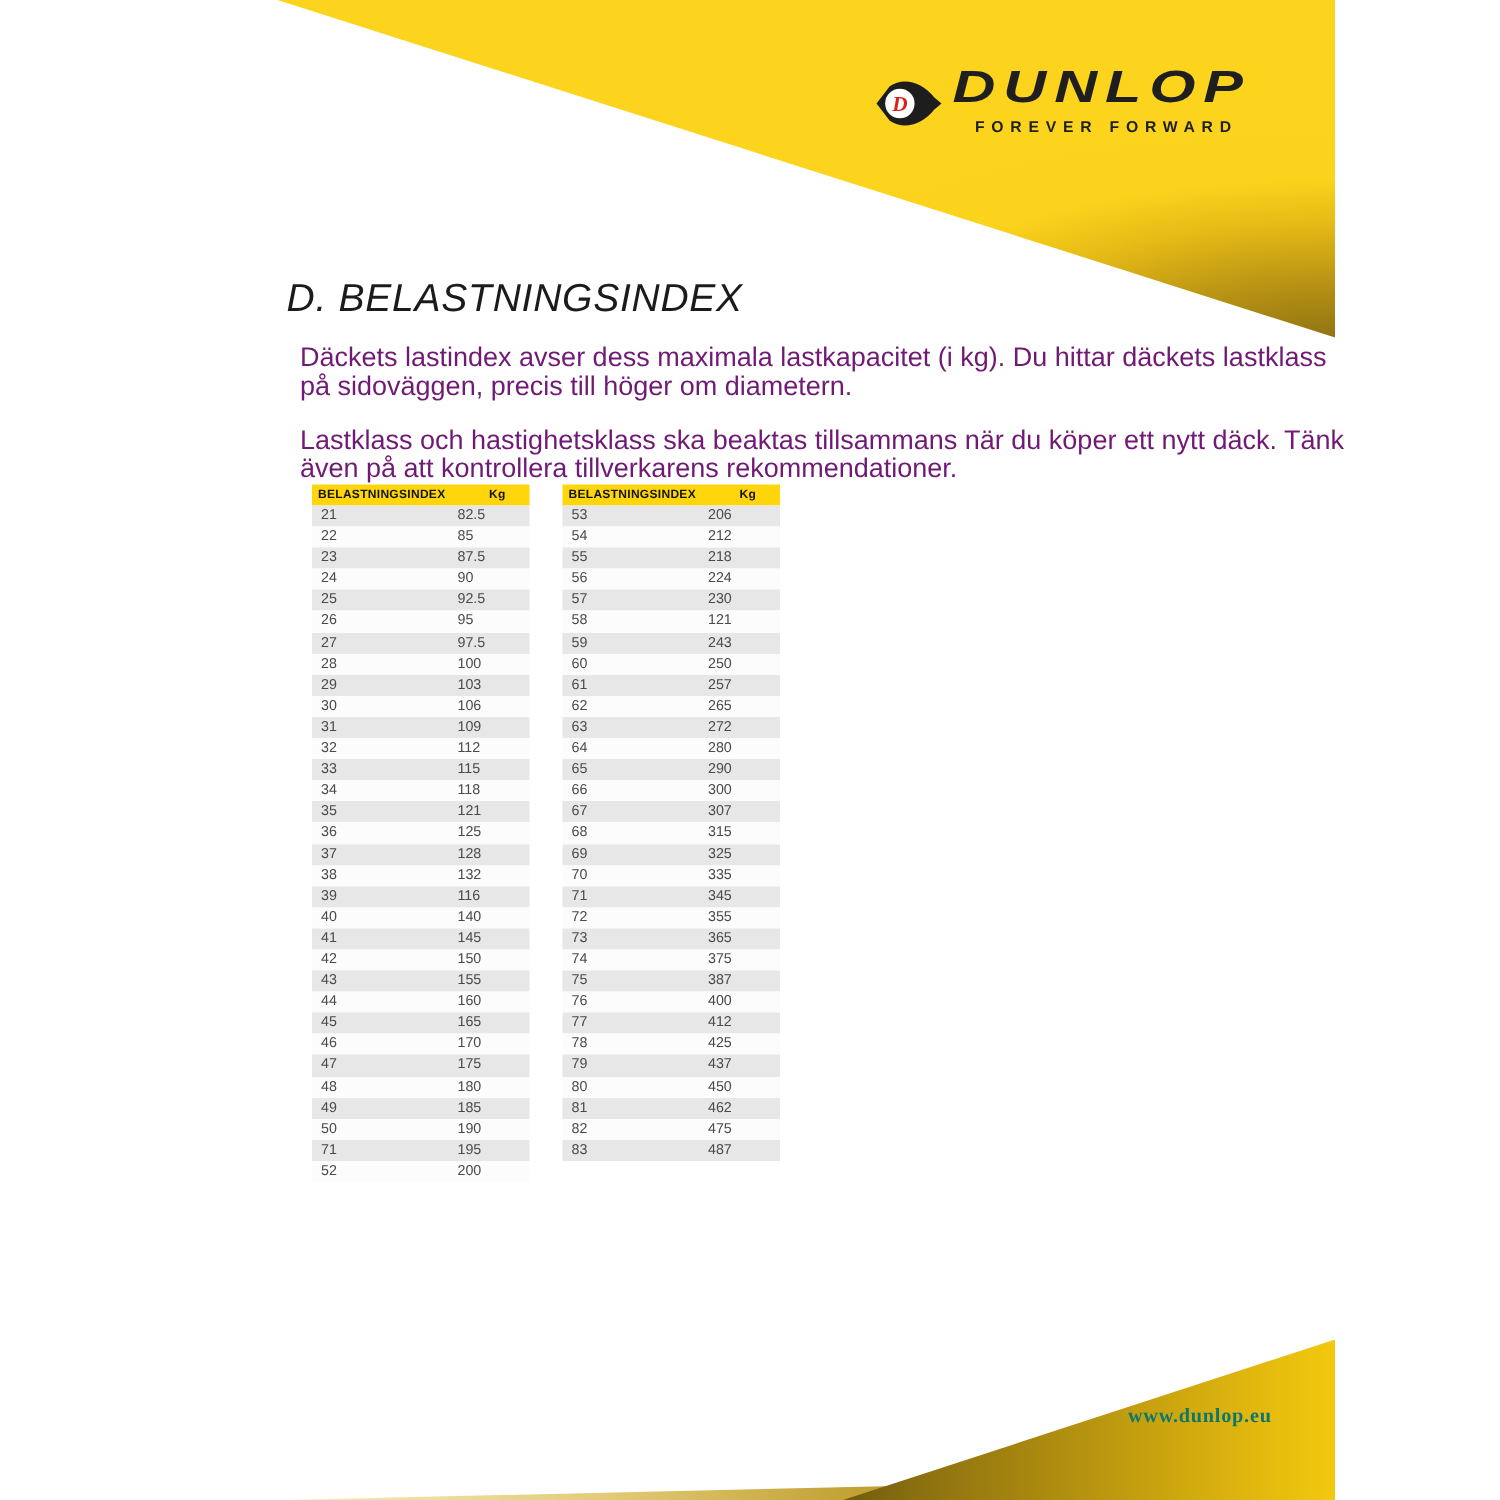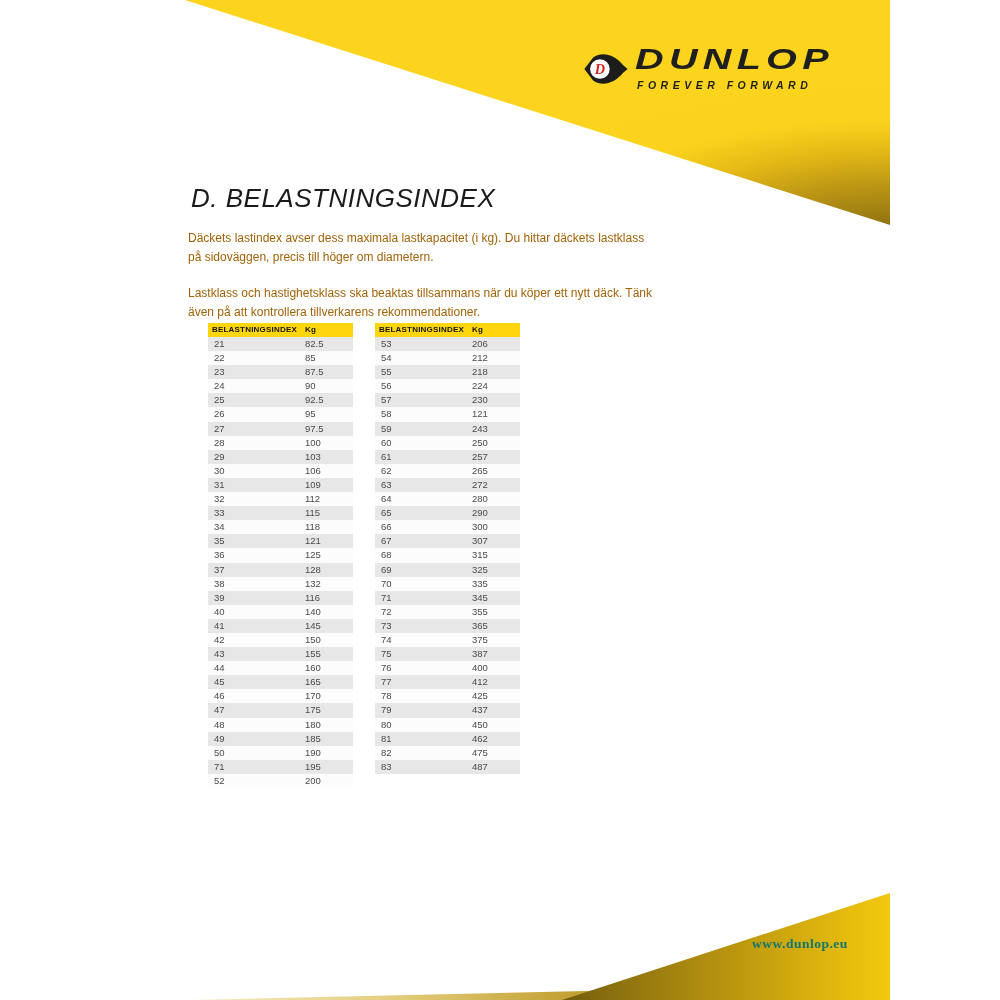--- a/index.html
+++ b/index.html
@@ -17,49 +17,49 @@
   
   .logo { position:absolute; left:583px; top:44px; display:flex; align-items:flex-start; }
   .logo-icon { width:46px; height:42px; margin-top:4px; }
   .logo-text { margin-left:6px; }
   .brand-name {
     font-size:30px; font-weight:bold; font-style:italic; color:#1f1f1f;
     letter-spacing:4px; transform:scaleX(1.32); transform-origin:left top;
     line-height:30px; white-space:nowrap;
   }
   .brand-tagline {
-    margin-top:5px; margin-left:2px;
-    font-size:10.5px; font-weight:bold; font-style:italic; color:#1f1f1f;
+    margin-top:5px; margin-left:15px;
+    font-size:10.5px; font-weight:bold; color:#1f1f1f;
     letter-spacing:4.5px; white-space:nowrap;
   }
 
   
   .doc-title {
     position:absolute; left:191px; top:183px;
     font-size:26px; font-weight:normal; font-style:italic; color:#1b1b1b;
     letter-spacing:0.5px; white-space:nowrap;
   }
   .doc-par {
-    position:absolute; left:188px; width:700px;
-    font-size:12px; line-height:19px; color:#a16207;
+    position:absolute; left:200px; width:700px;
+    font-size:18px; line-height:19px; color:#701a75;
     white-space:pre-line;
   }
   .doc-par.p1 { top:229px; }
   .doc-par.p2 { top:284px; }
 
   
   .load-table { position:absolute; top:323px; width:145px; }
   .load-table.left  { left:208px; }
   .load-table.right { left:375px; }
   .thead {
     display:flex; height:14px; line-height:14px; background:#FFD60B;
     font-size:8px; font-weight:bold; color:#141414; letter-spacing:0.2px;
   }
   .thead .th1 { width:97px; padding-left:4px; }
-  .thead .th2 { flex:1; }
+  .thead .th2 { flex:1;margin-left:21px; }
   .tr { display:flex; height:14.1px; line-height:14.1px; background:#FCFCFC; }
   .tr:nth-child(odd) { background:#E7E7E7; }
   .td { font-size:9.5px; color:#4a4a4a; }
   .td.c1 { width:97px; padding-left:6px; }
   .td.c2 { flex:1; }
 
   
   .bottom-sliver {
     position:absolute; inset:0; pointer-events:none;
     clip-path: polygon(190px 1000px, 890px 984px, 890px 1000px);

